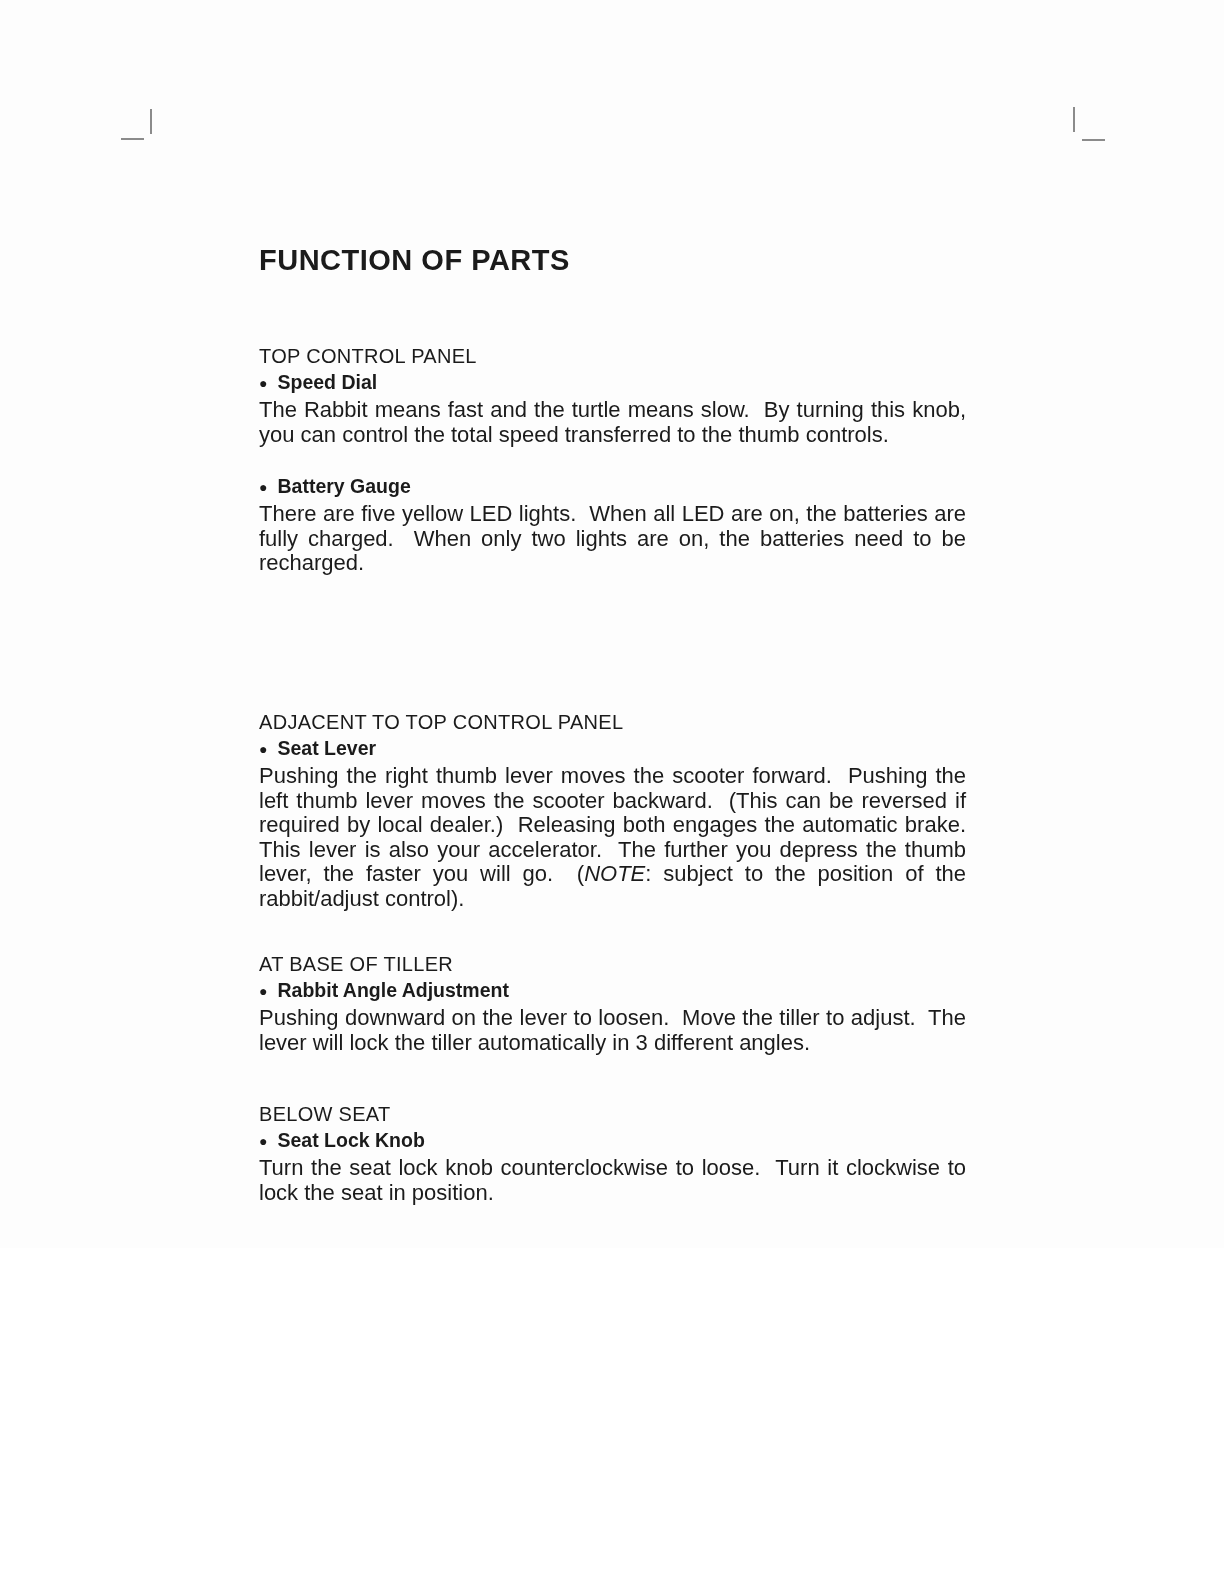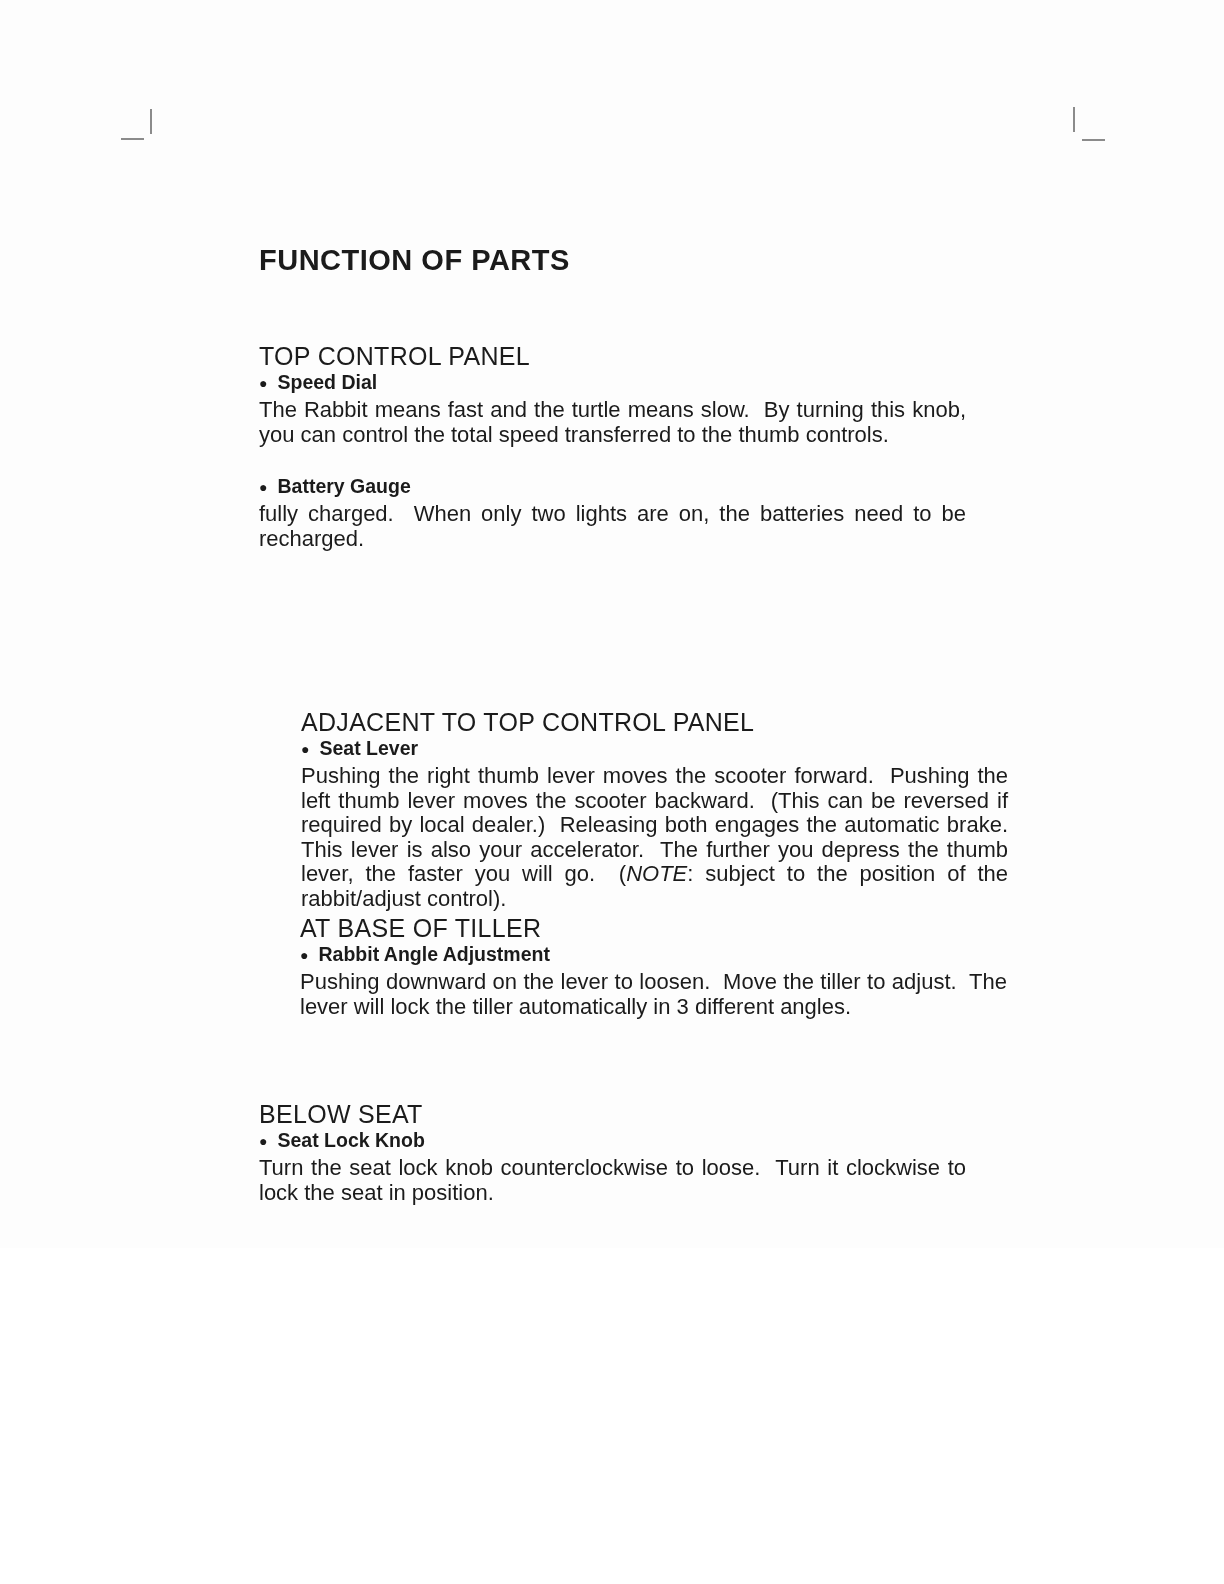--- a/index.html
+++ b/index.html
@@ -22,25 +22,25 @@
     letter-spacing: 0.5px;
     line-height: 29px;
     white-space: nowrap;
   }
   .section {
     position: absolute;
     left: 259px;
     width: 707px;
   }
   .sec-1 { top: 344px; }
-  .sec-2 { top: 710px; margin-left: 42px; }
-  .sec-3 { top: 916px; margin-left: 41px; }
+  .sec-2 { top: 710px; }
+  .sec-3 { top: 952px; }
   .sec-4 { top: 1102px; }
   .section-heading {
-    font-size: 25px;
+    font-size: 20px;
     line-height: 24px;
     letter-spacing: 0.3px;
     white-space: nowrap;
   }
   .item { margin-top: 0; }
   .item.gap { margin-top: 25px; }
   .item-label {
     font-size: 19.5px;
     font-weight: bold;
     line-height: 28px;
@@ -115,20 +115,21 @@
       <div class="body">
         <div class="pline">The Rabbit means fast and the turtle means slow.&nbsp; By turning this knob,</div>
         <div class="pline last">you can control the total speed transferred to the thumb controls.</div>
       </div>
     </div>
 
 
     <div class="item gap">
       <div class="item-label"><span class="bullet">●</span><span>Battery Gauge</span></div>
       <div class="body">
+        <div class="pline">There are five yellow LED lights.&nbsp; When all LED are on, the batteries are</div>
         <div class="pline">fully charged.&nbsp; When only two lights are on, the batteries need to be</div>
         <div class="pline last">recharged.</div>
       </div>
     </div>
   </div>
 
   <div class="section sec-2">
     <div class="section-heading">ADJACENT TO TOP CONTROL PANEL</div>
 
     <div class="item">

